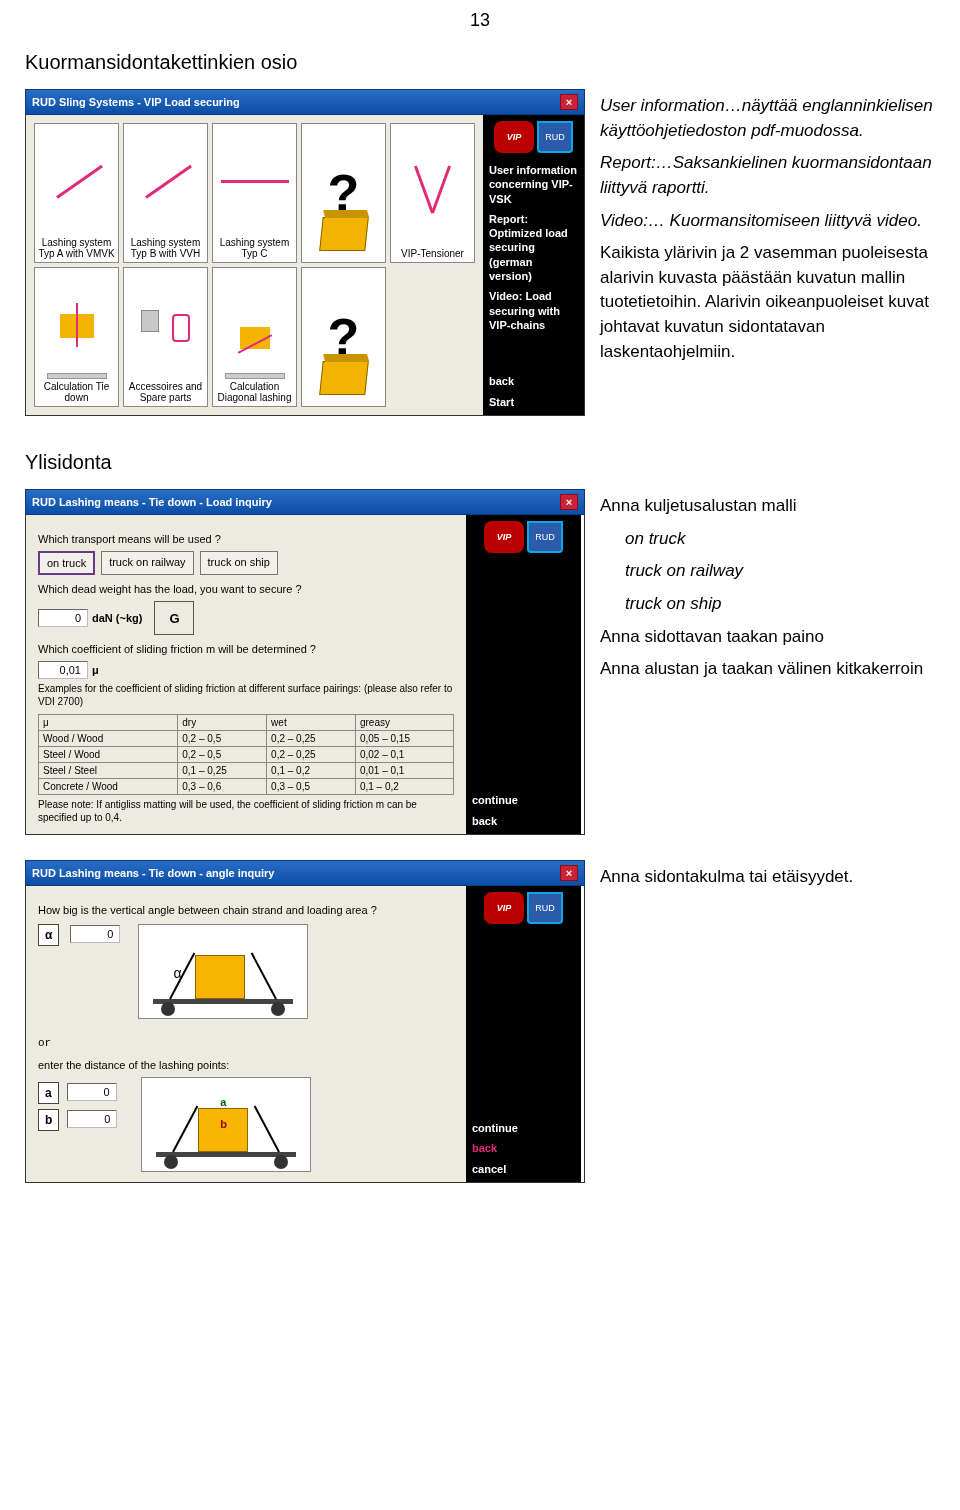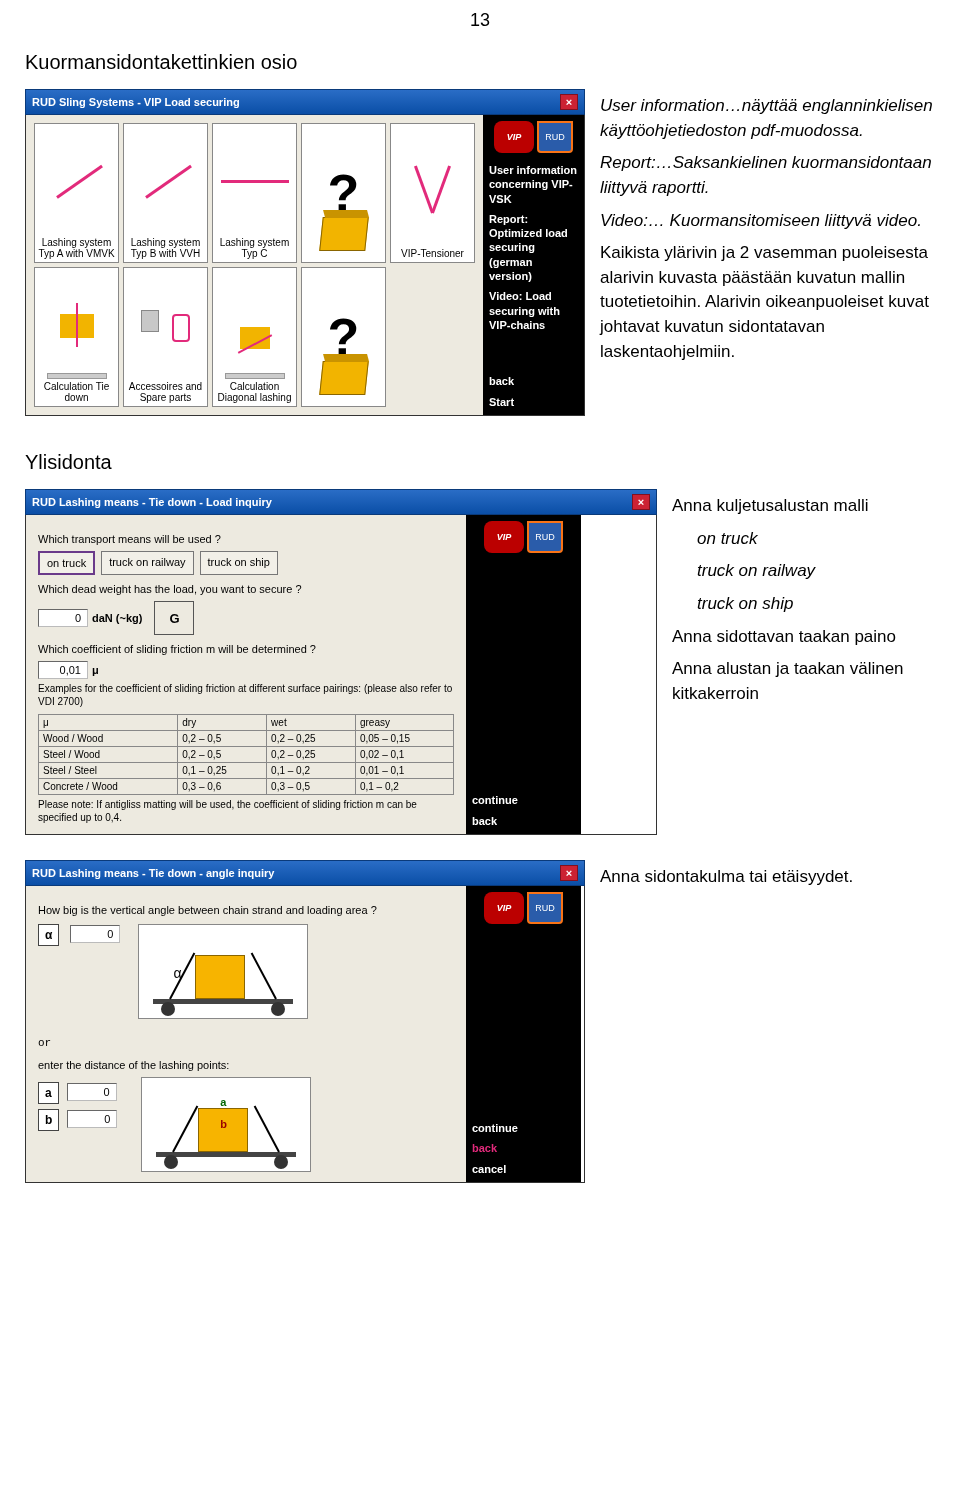--- a/index.html
+++ b/index.html
@@ -12,21 +12,21 @@
   .side-text p { margin-bottom: 8px; }
 
   
   .titlebar { background: linear-gradient(#2a6dc6, #0a4ea6); color: #fff; font-size: 11px; font-weight: bold; padding: 4px 6px; border: 1px solid #0a3a7a; display: flex; align-items: center; justify-content: space-between; }
   .closebox { width: 18px; height: 16px; background: #c23; color: #fff; text-align: center; font-size: 11px; line-height: 15px; border: 1px solid #801020; }
   .appbody { display: flex; border: 1px solid #333; border-top: none; }
   .mainpane { background: #edeae0; position: relative; }
   .sidebar { width: 115px; background: #000; color: #fff; font-size: 11px; padding: 6px; display: flex; flex-direction: column; gap: 6px; }
   .logos { display: flex; gap: 3px; margin-bottom: 4px; justify-content: center; }
   .logo-red { width: 40px; height: 32px; background: #b00; border-radius: 8px; display: flex; align-items: center; justify-content: center; font-size: 9px; font-weight: bold; font-style: italic; color: #fff; }
-  .logo-blue { width: 36px; height: 32px; background: #2a5caa; border: 2px solid #f97316; border-radius: 0 0 4px 4px; display: flex; align-items: center; justify-content: center; font-size: 9px; color: #fff; }
+  .logo-blue { width: 36px; height: 32px; background: #2a5caa; border: 2px solid #0ea5e9; border-radius: 0 0 4px 4px; display: flex; align-items: center; justify-content: center; font-size: 9px; color: #fff; }
   .sidebar b { font-weight: bold; }
   .sb-link { color: #fff; line-height: 1.3; }
   .sb-link.hot { color: #e22a7b; font-weight: bold; }
 
   
   .grid1 { display: grid; grid-template-columns: repeat(5, 85px); grid-auto-rows: 140px; gap: 4px; padding: 8px; }
   .cell1 { background: #fff; border: 1px solid #888; display: flex; flex-direction: column; justify-content: space-between; align-items: center; font-size: 10px; text-align: center; padding: 3px; }
   .thumb { width: 100%; flex: 1; display: flex; align-items: center; justify-content: center; position: relative; }
   .qmark { font-size: 52px; font-weight: bold; color: #000; }
   .box3d { width: 46px; height: 34px; background: #f2b400; border: 1px solid #8a6500; transform: skewX(-6deg); position: relative; }
@@ -178,21 +178,21 @@
     <p><span class="ital">User information…näyttää englanninkielisen käyttöohjetiedoston pdf-muodossa.</span></p>
     <p><span class="ital">Report:…Saksankielinen kuormansidontaan liittyvä raportti.</span></p>
     <p><span class="ital">Video:… Kuormansitomiseen liittyvä video.</span></p>
     <p>Kaikista ylärivin ja 2 vasemman puoleisesta alarivin kuvasta päästään kuvatun mallin tuotetietoihin. Alarivin oikeanpuoleiset kuvat johtavat kuvatun sidontatavan laskentaohjelmiin.</p>
   </div>
 </div>
 
 <div class="section-title">Ylisidonta</div>
 
 <div class="row">
-  <div class="shot" style="width:632px">
+  <div class="shot" style="width:560px">
     <div class="titlebar">
       <span>RUD Lashing means - Tie down - Load inquiry</span>
       <span class="closebox">×</span>
     </div>
     <div class="appbody">
       <div class="mainpane form2">
         <div class="q">Which transport means will be used ?</div>
         <div class="btns">
           <div class="btn sel">on truck</div>
           <div class="btn">truck on railway</div>

